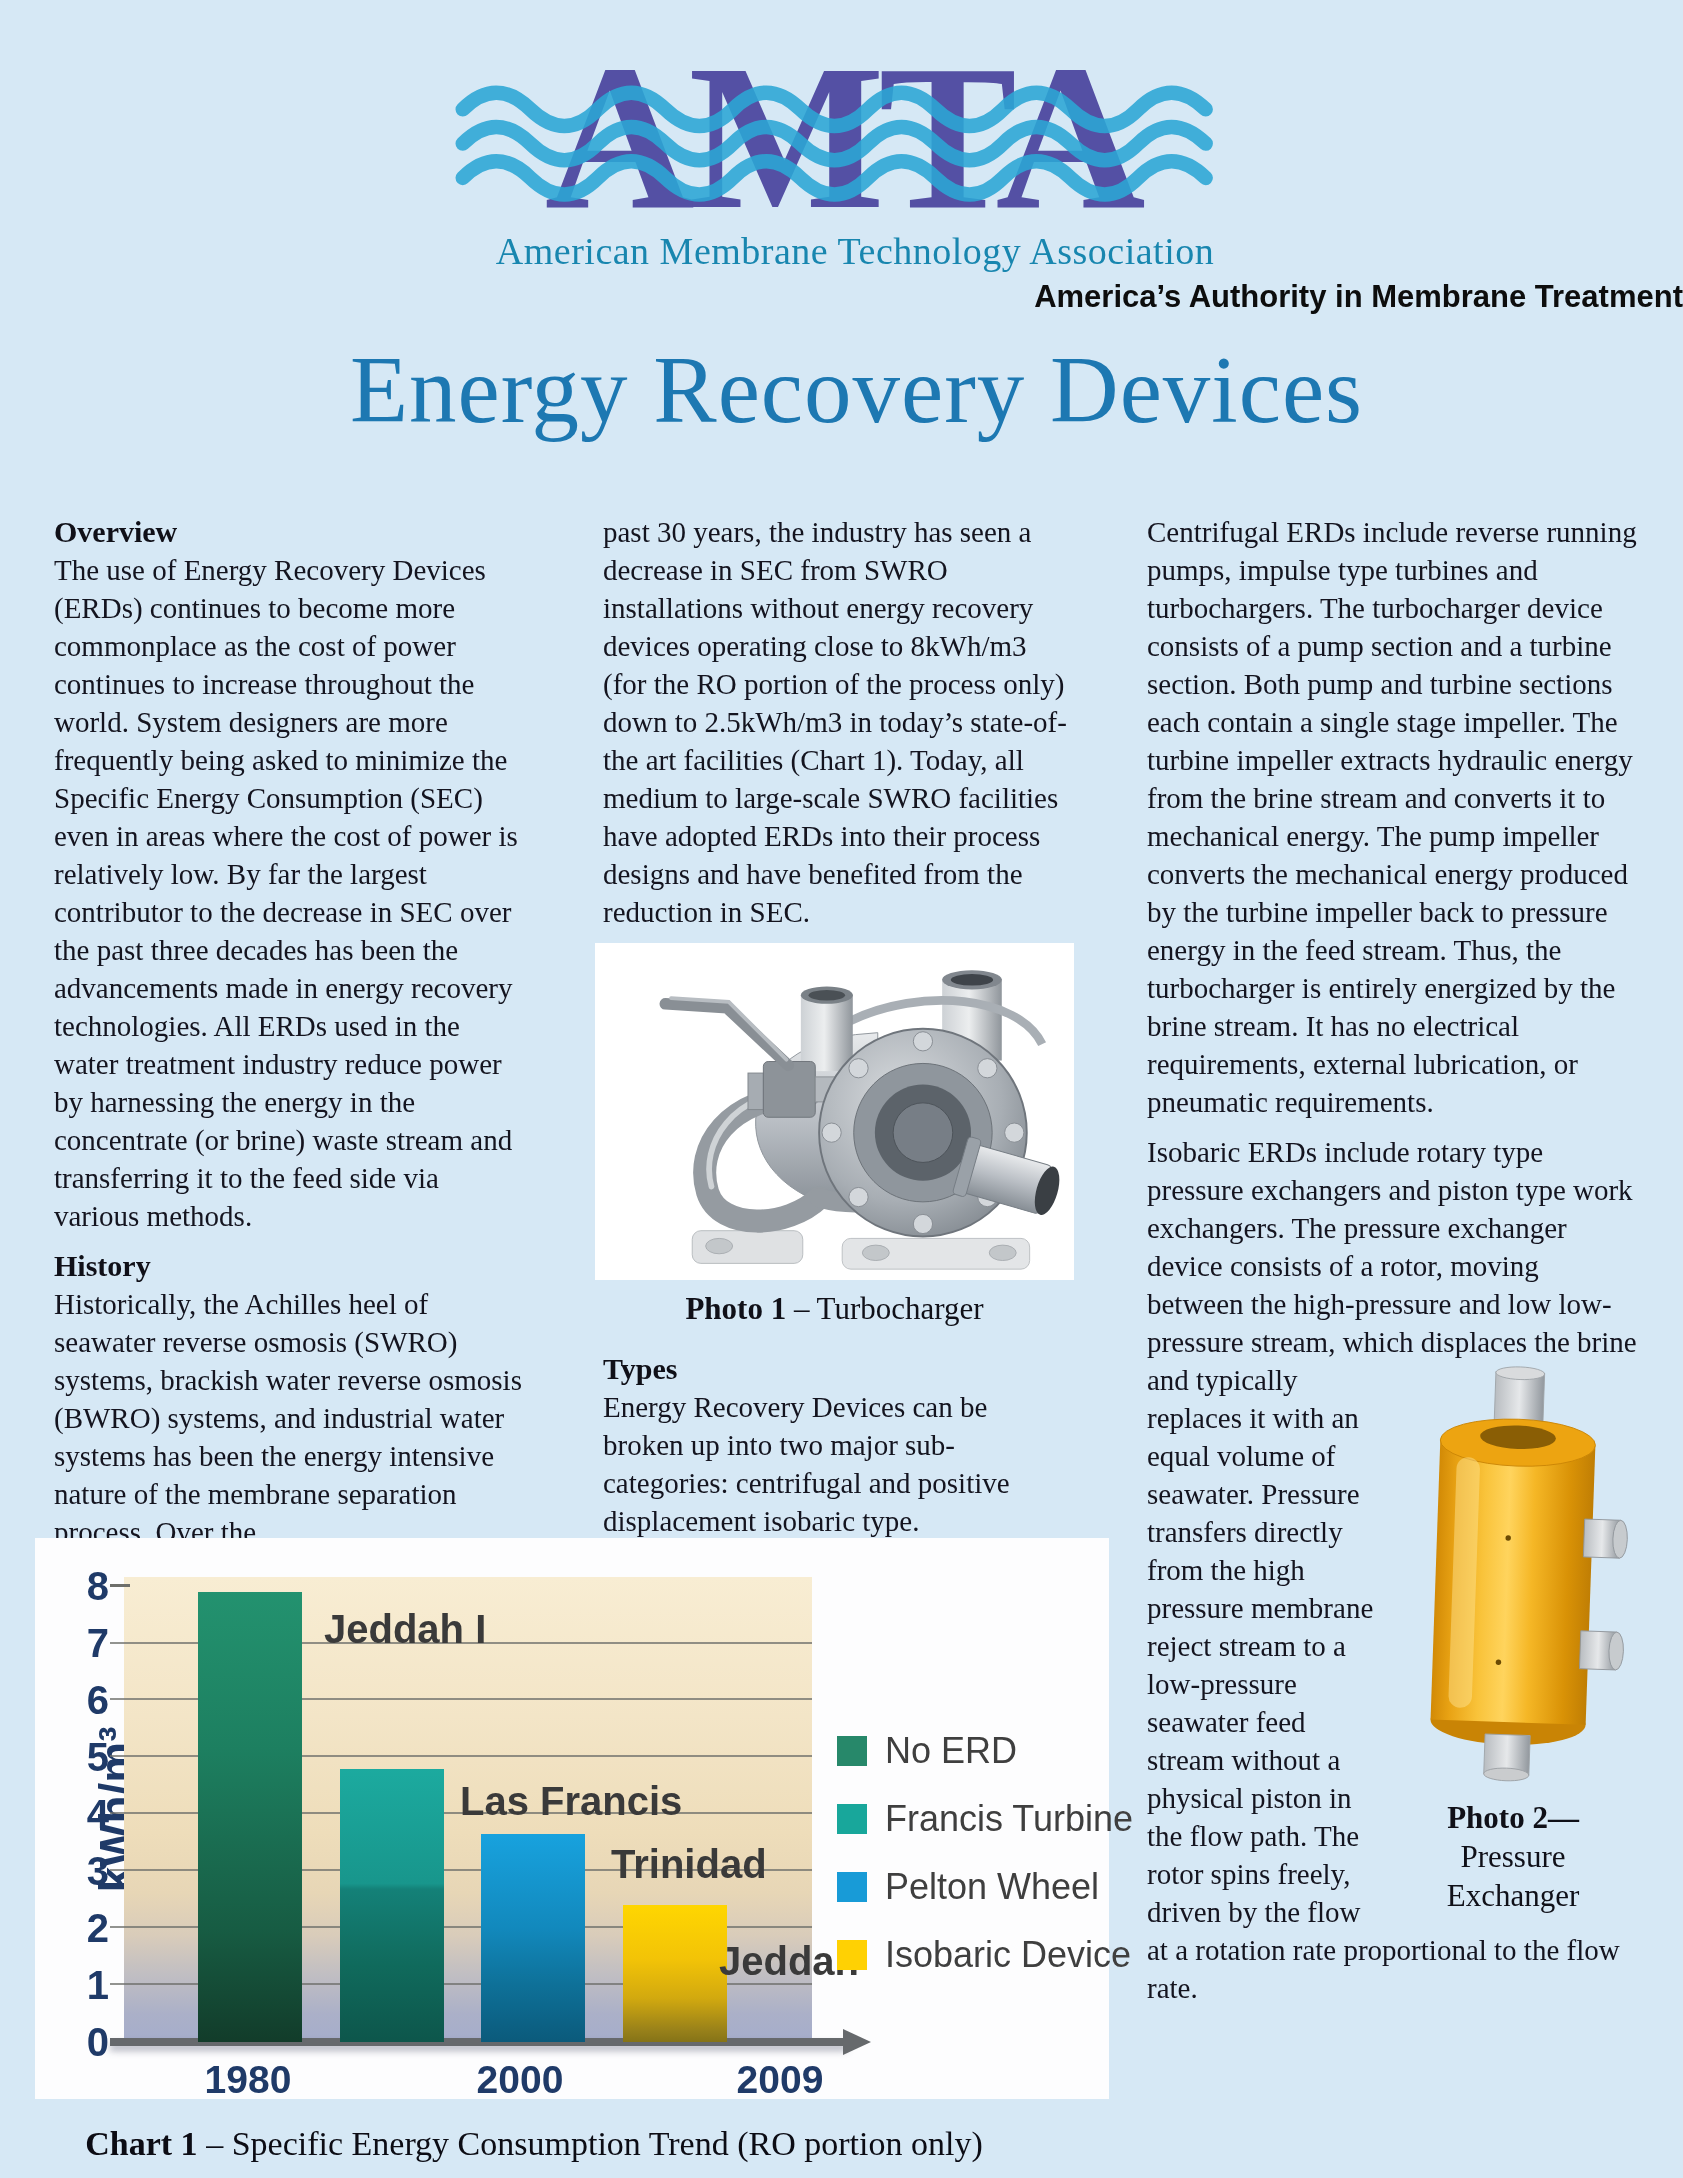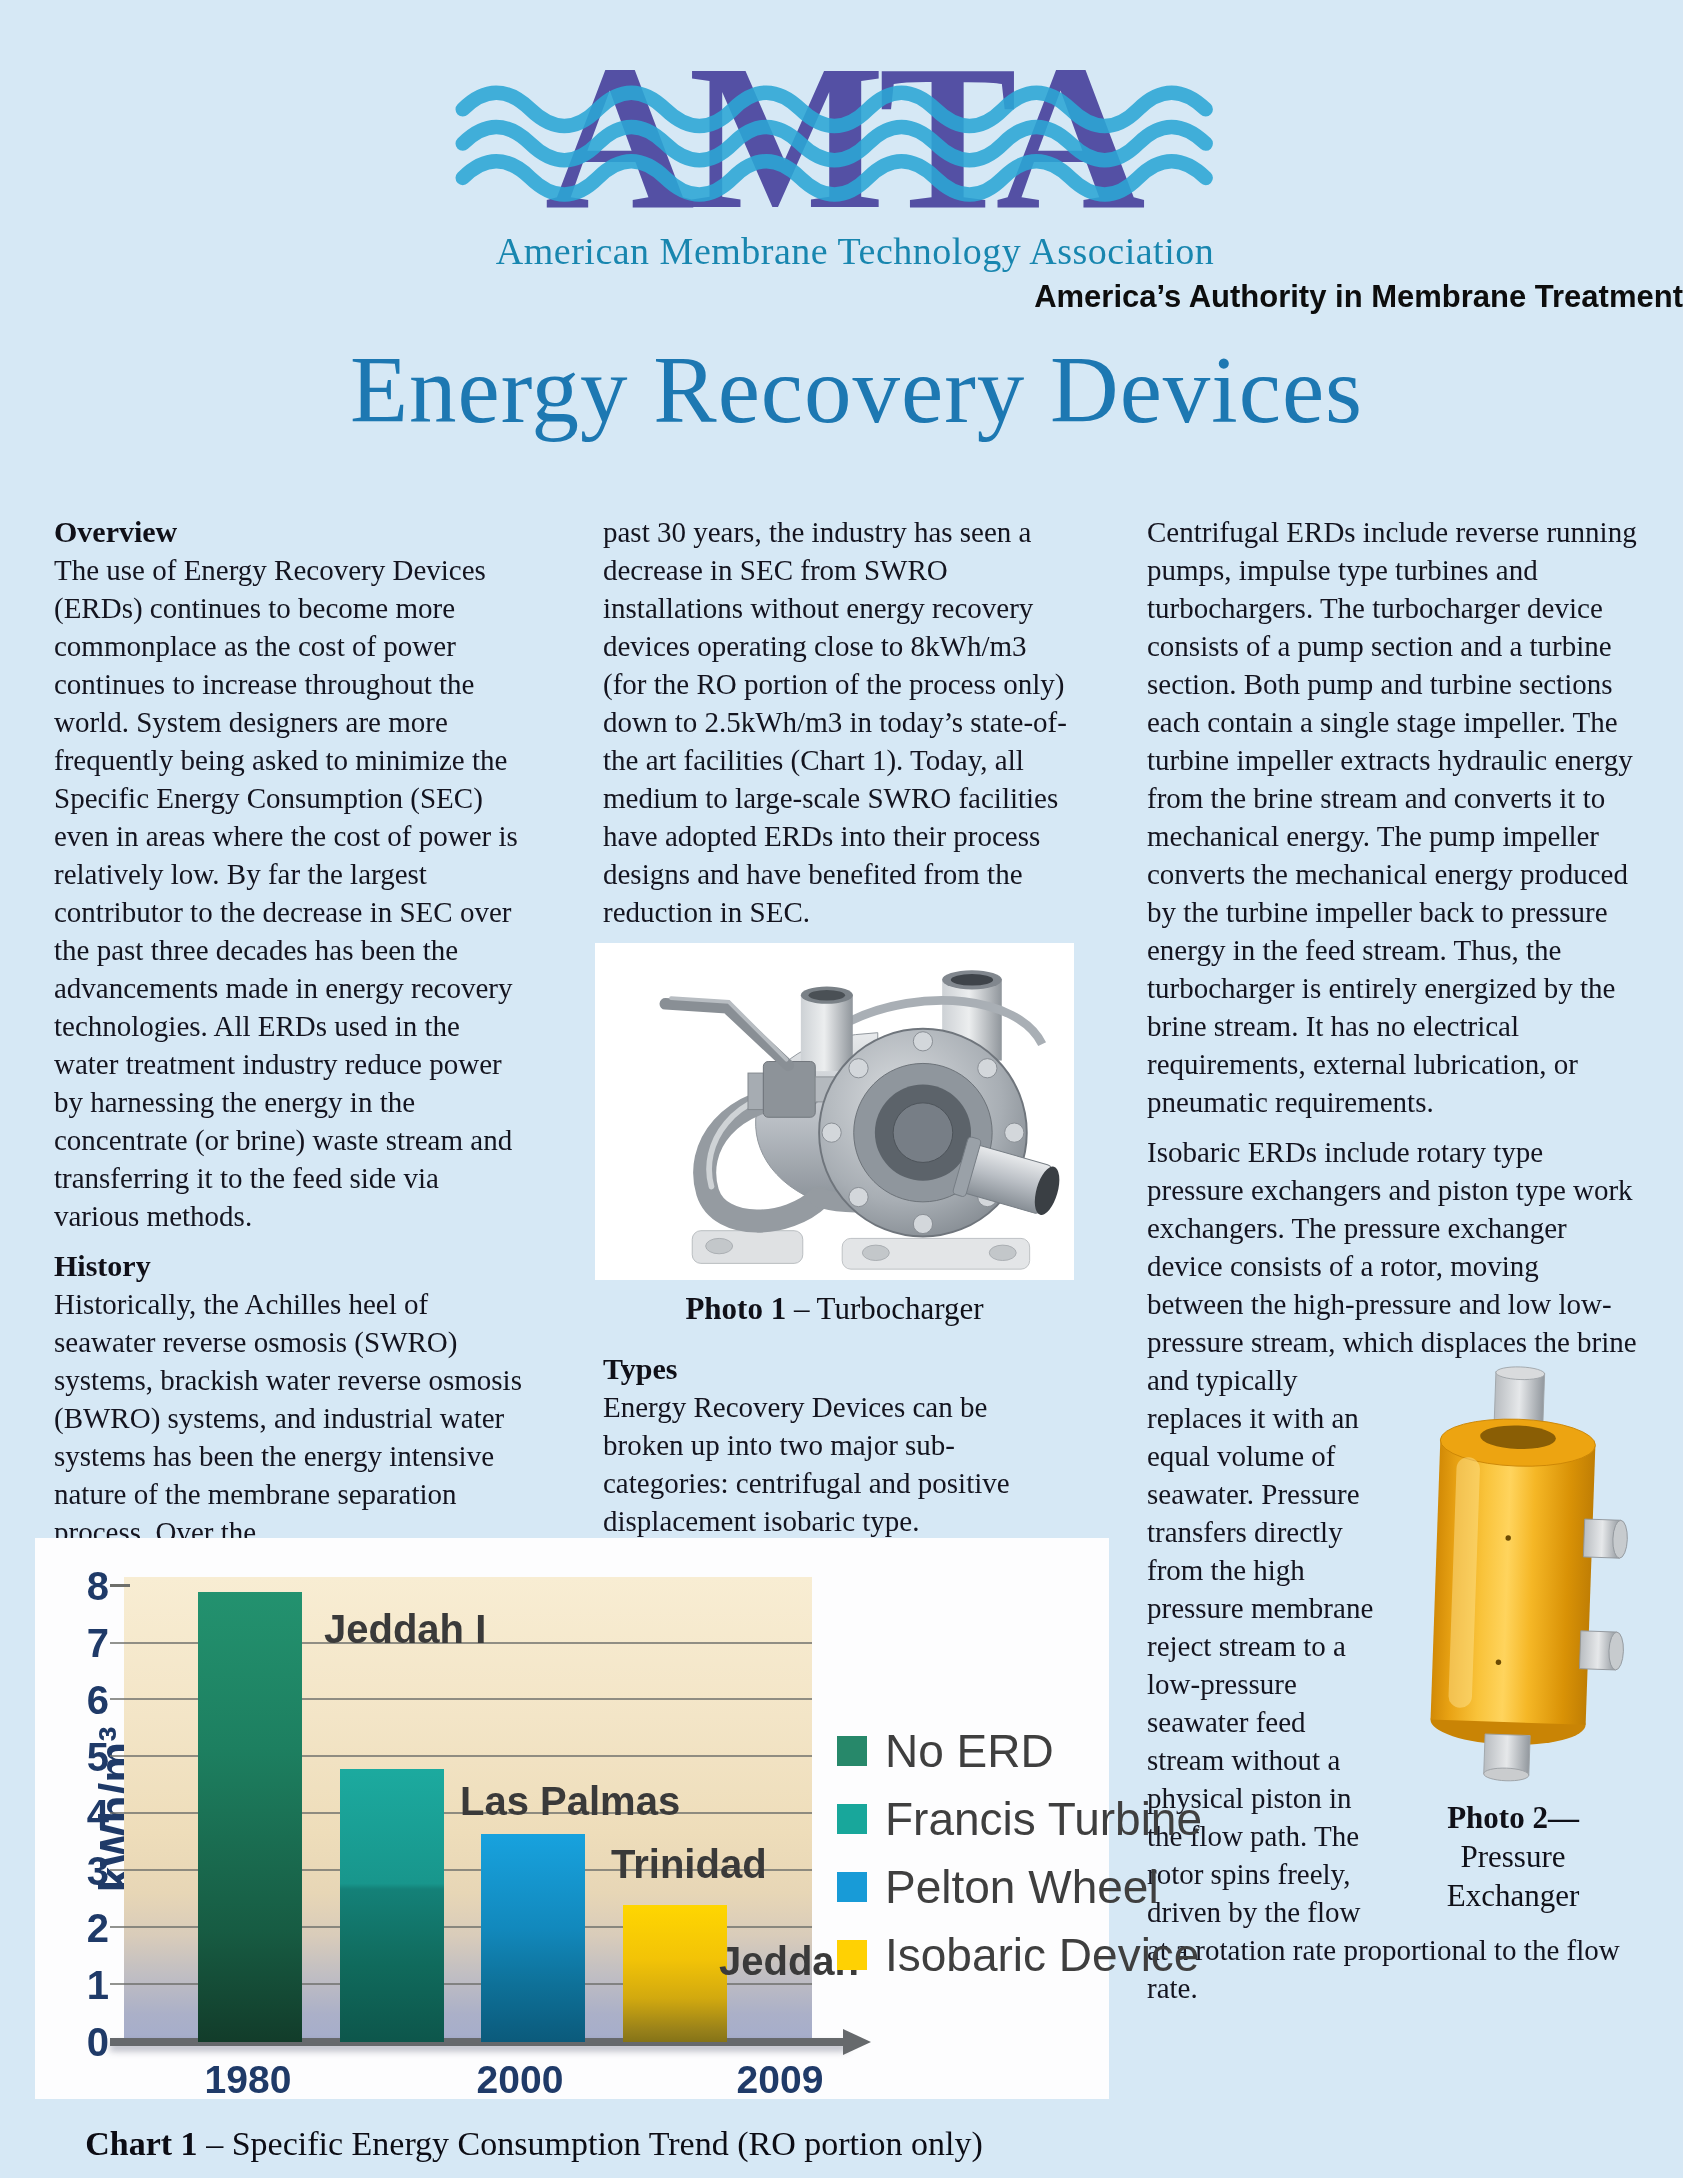--- a/index.html
+++ b/index.html
@@ -55,21 +55,21 @@
   .xtick{position:absolute;width:158px;text-align:center;font-family:"Liberation Sans",sans-serif;font-weight:bold;font-size:39px;color:#1f3a68;}
   .x-axis{position:absolute;left:-14px;bottom:-4px;width:737px;height:8px;background:#66696c;box-shadow:0 5px 7px rgba(100,104,125,.45);}
   .x-arrow{position:absolute;left:719px;bottom:-13px;width:0;height:0;border-left:28px solid #66696c;border-top:13px solid transparent;border-bottom:13px solid transparent;}
   .y-axis-label{
     position:absolute;left:-156px;top:244px;width:475px;height:55px;line-height:55px;text-align:center;
     transform:rotate(-90deg);font-family:"Liberation Sans",sans-serif;font-weight:bold;font-size:46px;color:#1f3a68;
   }
   .legend{position:absolute;left:802px;top:196px;width:267px;}
   .legend-item{display:flex;align-items:center;height:34px;margin-bottom:34px;}
   .swatch{width:30px;height:30px;margin-right:18px;flex:0 0 30px;}
-  .ltext{font-family:"Liberation Sans",sans-serif;font-size:46px;color:#3f3f3f;white-space:nowrap;}
+  .ltext{font-family:"Liberation Sans",sans-serif;font-size:36px;color:#3f3f3f;white-space:nowrap;}
   .chart-caption{position:absolute;left:59px;top:2125px;width:950px;text-align:center;font-size:34px;color:#0c0c14;}
 </style>
 </head>
 <body>
 
 <div class="header">
   <svg class="logo-svg" width="812" height="213" viewBox="0 0 780 205">
     <text x="390" y="178" text-anchor="middle" font-family="Liberation Serif, serif" font-weight="bold" font-size="200" fill="#5450a4" letter-spacing="-6">AMTA</text>
     <g fill="none" stroke="#2ca7d6" stroke-width="14" stroke-linecap="round" opacity="0.88">
       <path d="M 25 84  q 32 -32 65 0 t 65 0 t 65 0 t 65 0 t 65 0 t 65 0 t 65 0 t 65 0 t 65 0 t 65 0 t 65 0"></path>
@@ -242,21 +242,21 @@
       <div class="gridline" style="bottom: 114px;"></div>
       <div class="gridline" style="bottom: 171px;"></div>
       <div class="gridline" style="bottom: 228px;"></div>
       <div class="gridline" style="bottom: 285px;"></div>
       <div class="gridline" style="bottom: 342px;"></div>
       <div class="gridline" style="bottom: 398px;"></div>
       <div class="tick8" style="bottom: 455px;"></div>
       <div class="bar bar0" style="left: 74px; width: 104px; height: 450px;"></div>
       <div class="bar-label" style="left: 200px; top: 29.5px;">Jeddah I</div>
       <div class="bar bar1" style="left: 216px; width: 104px; height: 273px;"></div>
-      <div class="bar-label" style="left: 336px; top: 202px;">Las Palmas</div>
+      <div class="bar-label" style="left: 336px; top: 202px;">Las Francis</div>
       <div class="bar bar2" style="left: 357px; width: 104px; height: 208px;"></div>
       <div class="bar-label" style="left: 487px; top: 265px;">Trinidad</div>
       <div class="bar bar3" style="left: 499px; width: 104px; height: 137px;"></div>
       <div class="bar-label" style="left: 595px; top: 362px;">Jeddah</div>
       <div class="ytick" style="bottom: -21px;">0</div>
       <div class="ytick" style="bottom: 36px;">1</div>
       <div class="ytick" style="bottom: 93px;">2</div>
       <div class="ytick" style="bottom: 150px;">3</div>
       <div class="ytick" style="bottom: 207px;">4</div>
       <div class="ytick" style="bottom: 264px;">5</div>

